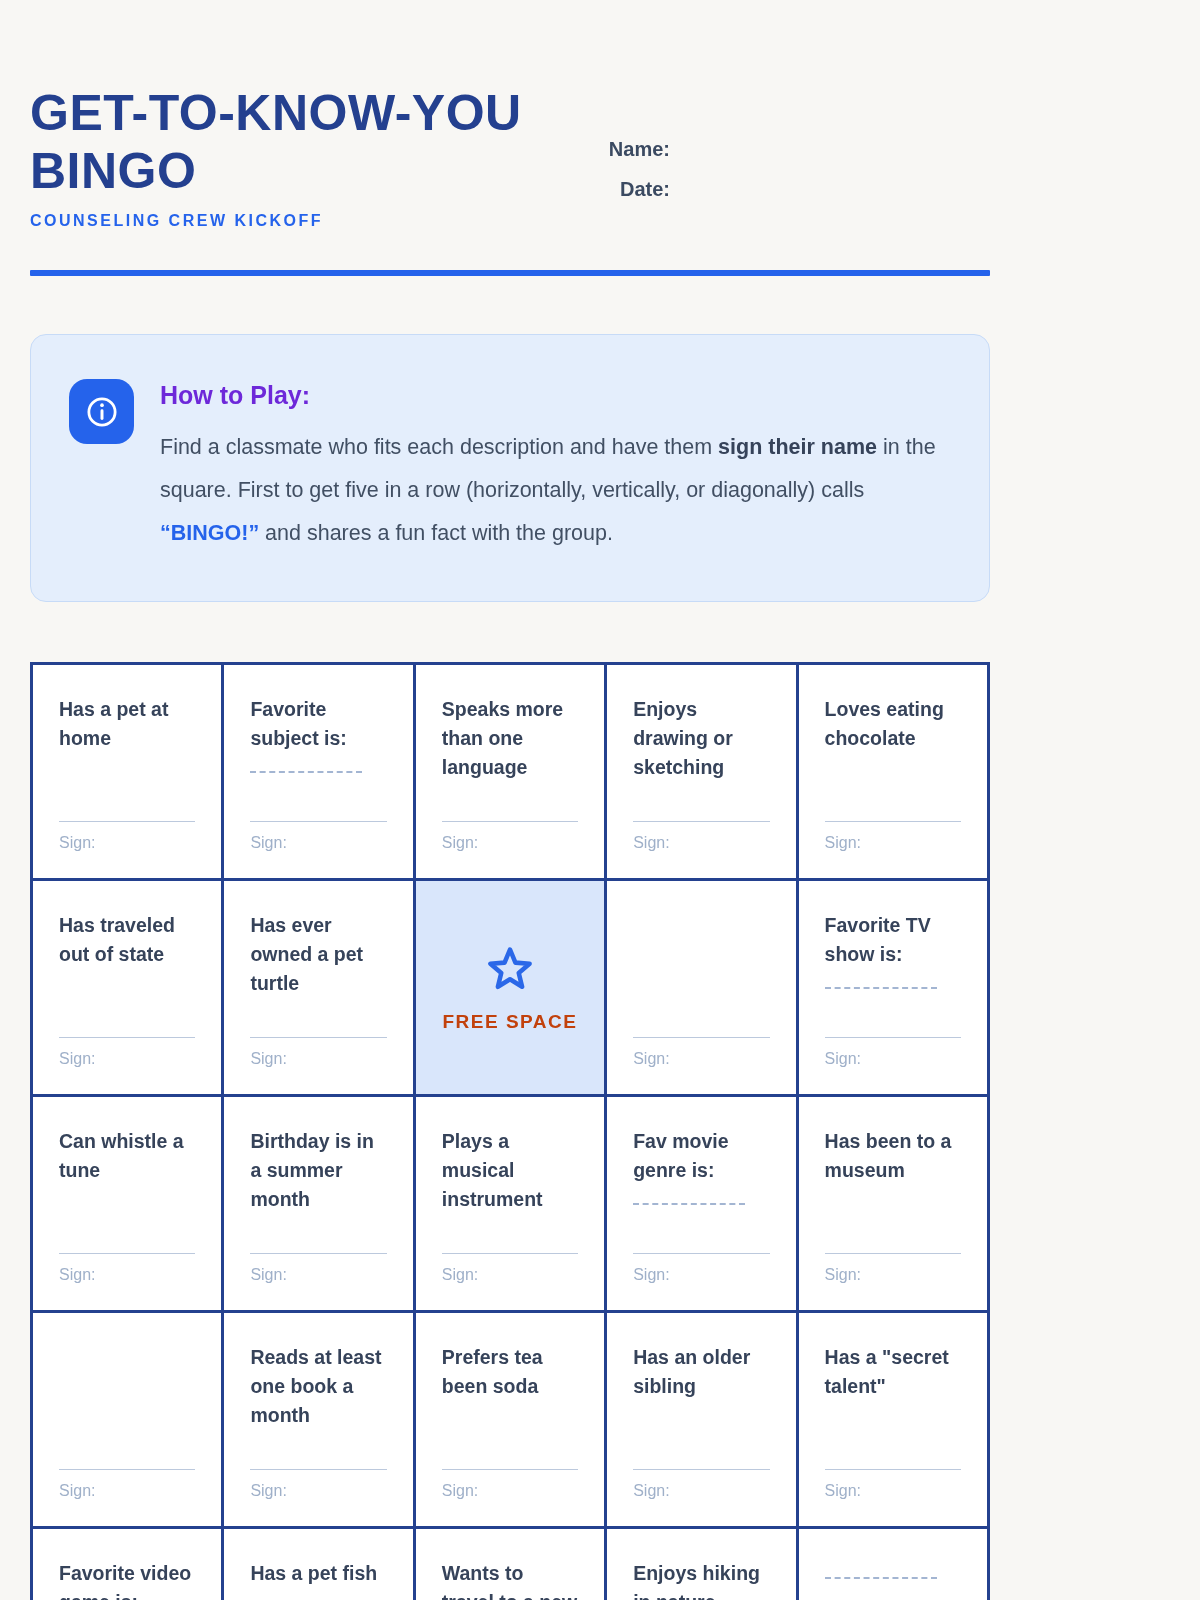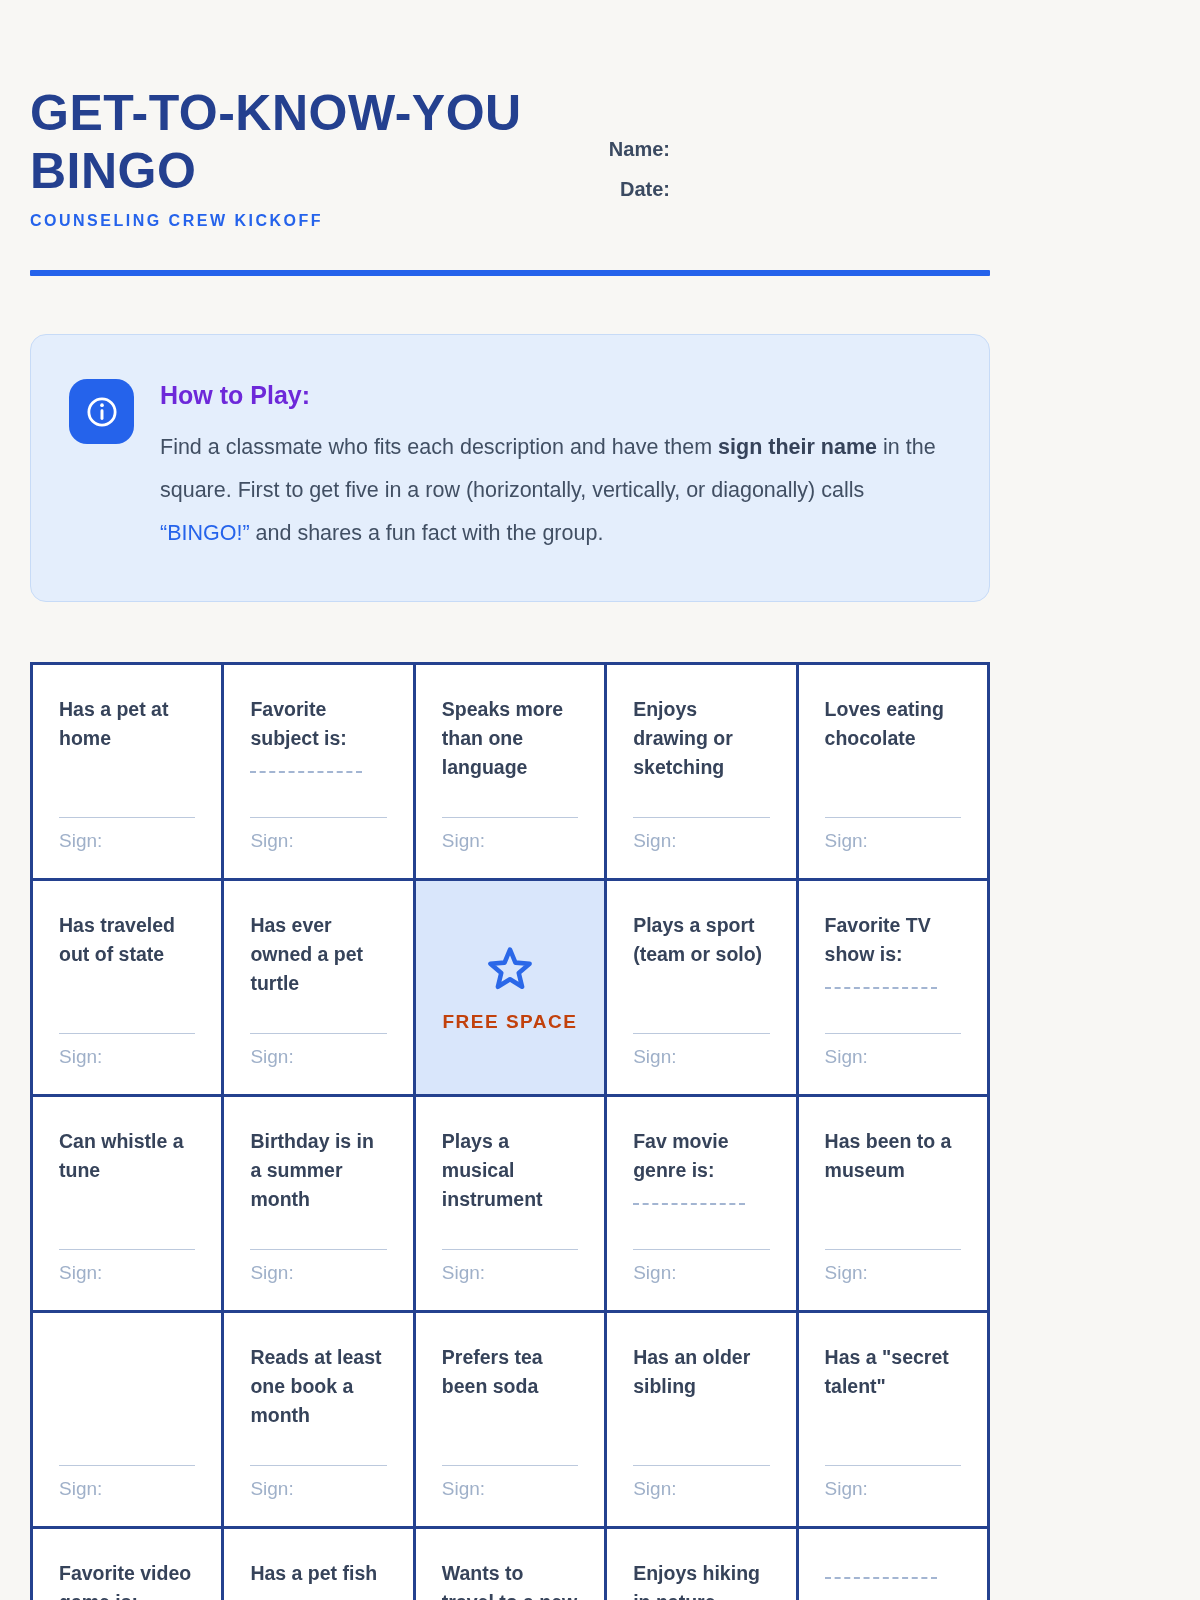--- a/index.html
+++ b/index.html
@@ -36,37 +36,37 @@
     border-radius: 16px; padding: 44px 40px 46px 38px;
     display: flex; gap: 26px;
   }
   .howto-icon {
     width: 65px; height: 65px; border-radius: 18px; background: #2563eb;
     flex-shrink: 0; display: flex; align-items: center; justify-content: center;
   }
   .howto-heading { font-size: 25px; font-weight: 700; color: #6d28d9; margin-top: 2px; }
   .howto-text { margin-top: 16px; font-size: 21.5px; line-height: 43px; color: #414f63; max-width: 920px; }
   .howto-text .b { font-weight: 700; color: #36435a; }
-  .howto-text .accent { font-weight: 400; color: #2563eb; }
+  .howto-text .accent { font-weight: 700; color: #2563eb; }
 
   
   .bingo-grid {
     margin-top: 60px; background: #24418f; padding: 3px;
     display: grid; grid-template-columns: repeat(5, 1fr); gap: 3px;
     grid-auto-rows: 213px;
   }
   .cell {
     background: #ffffff; padding: 30px 26px 26px;
     display: flex; flex-direction: column;
   }
   .cell-text { font-size: 19.5px; font-weight: 700; color: #36435a; line-height: 1.48; }
   .blank-line { width: 112px; height: 12px; border-bottom: 2px dashed #a3b5d2; margin-top: 8px; }
   .sign-area { margin-top: auto; }
   .sign-line { border-bottom: 1.5px solid #bcc9dd; }
-  .sign-label { margin-top: 12px; font-size: 19px; color: #9fb0c9; }
+  .sign-label { margin-top: 12px; font-size: 16px; color: #9fb0c9; }
   .cell.free {
     background: #d9e6fb; align-items: center; justify-content: center; gap: 16px;
     padding: 20px;
   }
   .free-label { font-size: 19px; font-weight: 800; color: #c2410c; letter-spacing: 1.5px; }
 </style>
 </head>
 <body>
 
 <div class="page">
@@ -163,21 +163,20 @@
   </div>
 
   <div class="cell free">
     <svg width="52" height="52" viewBox="0 0 48 48" fill="none">
       <polygon points="24,6 29,18.12 42.07,19.13 32.08,27.63 35.17,40.37 24,33.5 12.83,40.37 15.92,27.63 5.93,19.13 19,18.12" stroke="#2b68e8" stroke-width="4.2" stroke-linejoin="round" fill="none"></polygon>
     </svg>
     <div class="free-label">FREE SPACE</div>
   </div>
 
   <div class="cell">
-    <div class="cell-text">Plays a sport (team or solo)</div>
     <div class="sign-area">
       <div class="sign-line"></div>
       <div class="sign-label">Sign:</div>
     </div>
   </div>
 
   <div class="cell">
     <div class="cell-text">Favorite TV show is:</div>
         <div class="blank-line"></div>
     <div class="sign-area">

